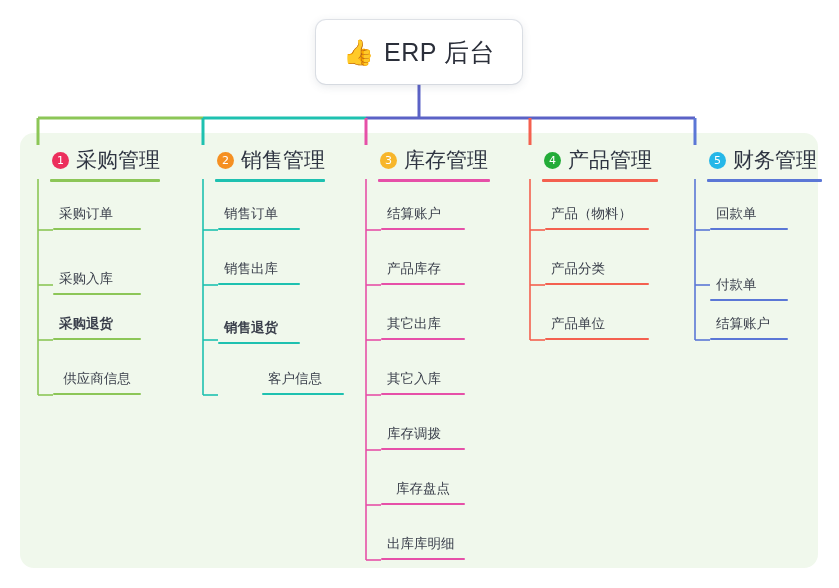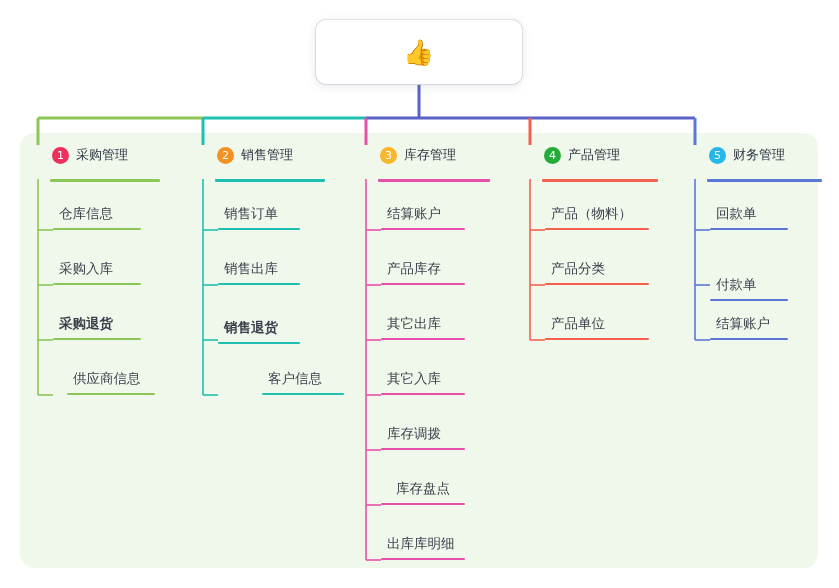--- a/index.html
+++ b/index.html
@@ -95,21 +95,21 @@
     height: 17px;
     border-radius: 50%;
     color: #ffffff;
     font-size: 11px;
     line-height: 17px;
     text-align: center;
     font-family: "DejaVu Sans", sans-serif;
     flex: none;
   }
   .branch-label {
-    font-size: 13px;
+    font-size: 21px;
     color: #2f3542;
   }
   .head-rule {
     position: absolute;
     left: 15px;
     top: 33px;
     height: 3px;
     border-radius: 1px;
   }
 
@@ -169,42 +169,43 @@
       <line x1="530" y1="285" x2="545" y2="285" stroke="#f4604f" stroke-width="1.6" stroke-linecap="butt"></line>
       <line x1="530" y1="340" x2="545" y2="340" stroke="#f4604f" stroke-width="1.6" stroke-linecap="butt"></line>
       <line x1="695" y1="179" x2="695" y2="340" stroke="#5b77d6" stroke-width="1.6" stroke-linecap="butt"></line>
       <line x1="695" y1="230" x2="710" y2="230" stroke="#5b77d6" stroke-width="1.6" stroke-linecap="butt"></line>
       <line x1="695" y1="285" x2="710" y2="285" stroke="#5b77d6" stroke-width="1.6" stroke-linecap="butt"></line>
       <line x1="695" y1="340" x2="710" y2="340" stroke="#5b77d6" stroke-width="1.6" stroke-linecap="butt"></line>
     </svg>
 
   <div class="root-card">
     <span class="root-emoji">👍</span>
+    <span class="root-title">ERP 后台</span>
   </div>
 
   <div id="branch-layer">
       <div class="branch" style="left: 35px; top: 146px;">
         <div class="branch-head">
           <span class="badge" style="background: rgb(236, 47, 92);">1</span>
           <span class="branch-label">采购管理</span>
         </div>
         <div class="head-rule" style="width: 110px; background: rgb(140, 198, 87);"></div>
         <div class="leaf" style="left: 18px; top: 59px; width: 88px;">
-          <span class="leaf-text">仓库信息</span>
+          <span class="leaf-text">采购订单</span>
           <div class="leaf-rule" style="background: rgb(140, 198, 87);"></div>
         </div>
-        <div class="leaf" style="left: 18px; top: 114px; width: 88px;">
+        <div class="leaf" style="left: 18px; top: 124px; width: 88px;">
           <span class="leaf-text">采购入库</span>
           <div class="leaf-rule" style="background: rgb(140, 198, 87);"></div>
         </div>
         <div class="leaf" style="left: 18px; top: 169px; width: 88px; font-weight: bold;">
           <span class="leaf-text">采购退货</span>
           <div class="leaf-rule" style="background: rgb(140, 198, 87);"></div>
         </div>
-        <div class="leaf" style="left: 32px; top: 224px; width: 88px;">
+        <div class="leaf" style="left: 18px; top: 224px; width: 88px; text-align: center;">
           <span class="leaf-text">供应商信息</span>
           <div class="leaf-rule" style="background: rgb(140, 198, 87);"></div>
         </div>
       </div>
       <div class="branch" style="left: 200px; top: 146px;">
         <div class="branch-head">
           <span class="badge" style="background: rgb(245, 144, 34);">2</span>
           <span class="branch-label">销售管理</span>
         </div>
         <div class="head-rule" style="width: 110px; background: rgb(30, 193, 176);"></div>

